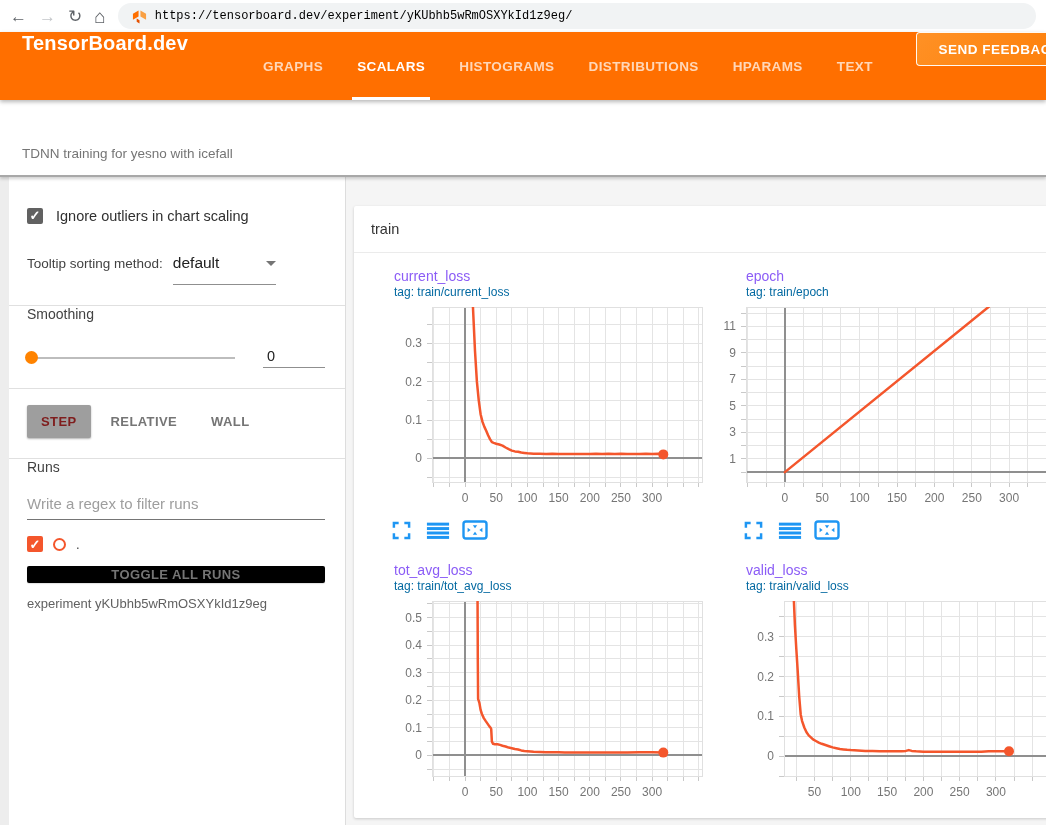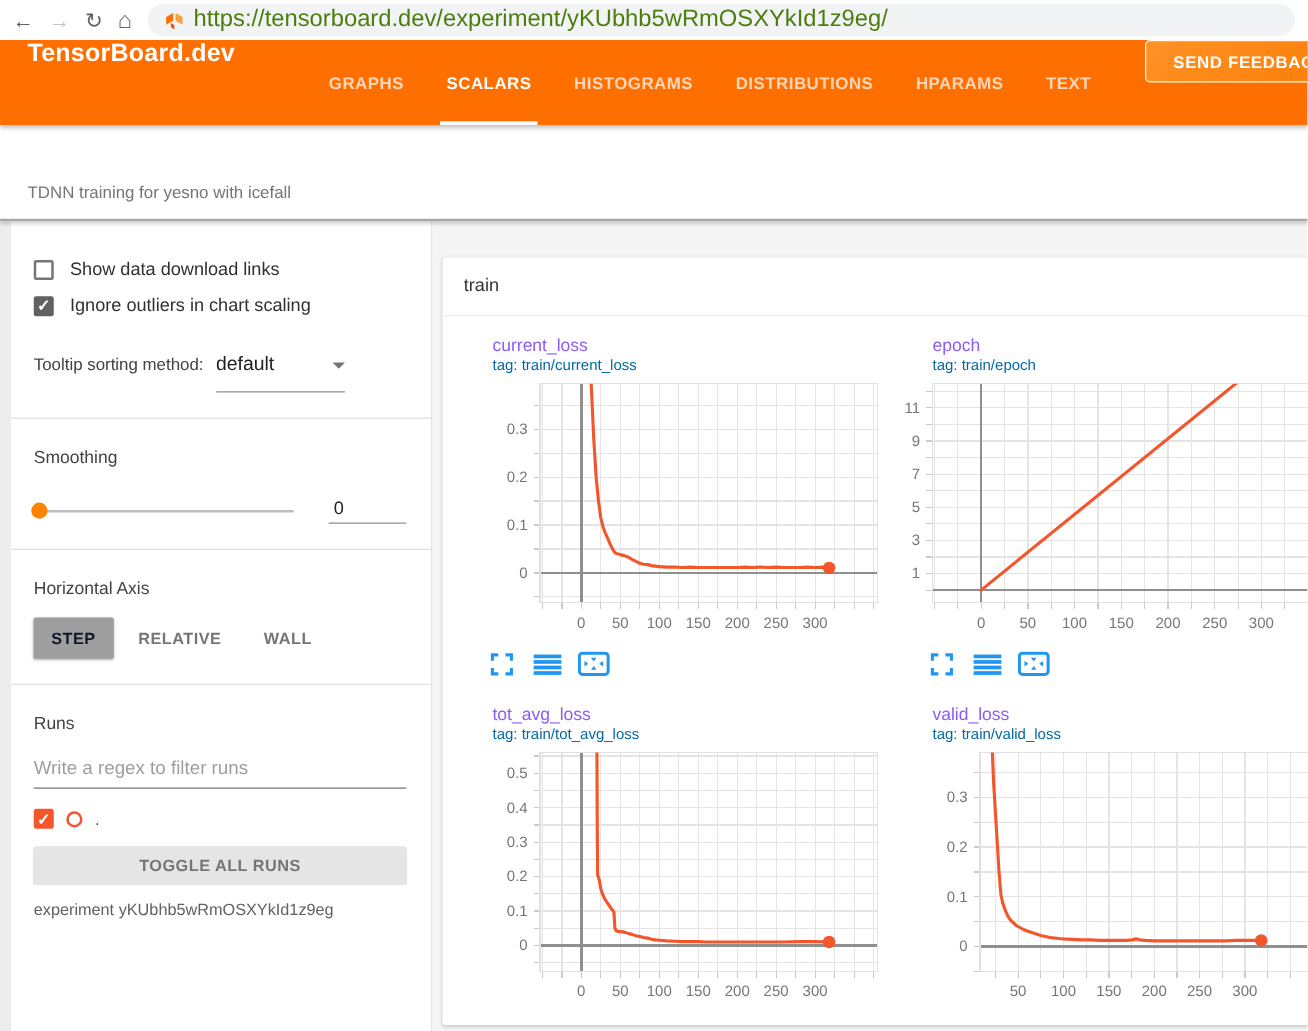--- a/index.html
+++ b/index.html
@@ -5,21 +5,21 @@
   * { margin:0; padding:0; box-sizing:border-box; }
   html,body { width:1046px; height:825px; overflow:hidden; background:#fff;
     font-family:"Liberation Sans", sans-serif; }
   .page { width:1046px; height:825px; overflow:hidden; position:relative; }
 
   
   .browser-bar { height:32px; background:#fff; display:flex; align-items:center; padding:0 10px; gap:12px; }
   .nav-glyph { font-size:17px; color:#5f6368; cursor:pointer; line-height:1; }
   .nav-glyph.disabled { color:#c3c6c9; }
   .url-pill { flex:1; height:26px; background:#f1f3f4; border-radius:13px; display:flex; align-items:center; padding:0 14px; gap:8px; }
-  .url-text { font-size:19px; color:#4d7c0f; white-space:nowrap; }
+  .url-text { font-size:12px; color:#000000; white-space:nowrap;font-family:Liberation Mono, monospace; }
 
   
   .app-header { height:68px; background:#ff6f00; display:flex; align-items:flex-start; padding:0 0 0 22px;
     box-shadow:0 2px 4px rgba(0,0,0,0.28); position:relative; z-index:5; }
   .brand { color:#fff; font-size:20px; font-weight:700; letter-spacing:0.2px; margin-right:58px; cursor:pointer; }
   .tabs { display:flex; height:100%; }
   .tab { display:flex; align-items:center; padding:0 17px; color:rgba(255,255,255,0.72); font-size:13.5px;
     font-weight:700; letter-spacing:0.4px; cursor:pointer; position:relative; }
   .tab.active { color:#fff; }
   .tab.active::after { content:""; position:absolute; left:12px; right:12px; bottom:0; height:3px; background:#fff; }
@@ -46,37 +46,37 @@
   .chk-box.checked.orange { background:#f4562c; border-color:#f4562c; }
   .chk-label { font-size:14.5px; color:#303030; }
   .tooltip-row { display:flex; align-items:baseline; margin-top:24px; }
   .tooltip-label { font-size:13.5px; color:#424242; }
   .dd { display:flex; align-items:center; margin-left:10px; border-bottom:1px solid #8f8f8f; min-width:103px;
     padding-bottom:12px; cursor:pointer; position:relative; }
   .dd-value { font-size:15.5px; color:#212121; }
   .caret { margin-left:auto; width:0; height:0; border-left:5px solid transparent; border-right:5px solid transparent;
     border-top:5px solid #757575; }
   .divider { border-top:1px solid #e0e0e0; margin:20px -20px 0 -18px; }
-  .section-label { font-size:14px; color:#424242; margin-top:22px; }
+  .section-label { font-size:14px; color:#424242; }
   .slider-row { display:flex; align-items:center; margin-top:26px; }
   .slider-track { position:relative; width:208px; height:2px; background:#bdbdbd; cursor:pointer; }
   .slider-knob { position:absolute; left:-2px; top:-6px; width:13px; height:13px; border-radius:50%; background:#ff8300; cursor:pointer; }
   .slider-value { margin-left:auto; width:62px; border-bottom:1px solid #8f8f8f; text-align:left;
     font-size:14.5px; color:#212121; padding:0 0 3px 4px; cursor:text; }
   .axis-btns { display:flex; align-items:center; margin-top:16px; gap:6px; }
   .axis-btn { border:none; background:transparent; color:#757575; font-size:13px; font-weight:700; letter-spacing:0.4px;
     padding:9px 14px; border-radius:2px; cursor:pointer; font-family:"Liberation Sans",sans-serif; }
-  .axis-btn.selected { background:#9e9e9e; color:#0f172a; box-shadow:0 1px 2px rgba(0,0,0,0.3); }
+  .axis-btn.selected { background:#9e9e9e; color:#7f1d1d; box-shadow:0 1px 2px rgba(0,0,0,0.3); }
   .regex-input { width:100%; border:none; border-bottom:1px solid #757575; background:transparent; outline:none;
     font-size:15px; color:#212121; padding:6px 0 7px 0; margin-top:14px; font-family:"Liberation Sans",sans-serif; }
   .regex-input::placeholder { color:#9e9e9e; }
   .run-row { display:flex; align-items:center; gap:10px; margin-top:16px; cursor:pointer; }
   .run-swatch { width:13px; height:13px; border:2px solid #f4562c; border-radius:50%; flex:none; }
   .run-name { font-size:13px; color:#424242; }
-  .toggle-btn { width:100%; height:30px; margin-top:14px; background:#e5e5e5; border:none; border-radius:2px;
+  .toggle-btn { width:100%; height:17px; margin-top:14px; background:#000000; border:none; border-radius:2px;
     color:#757575; font-size:13px; font-weight:700; letter-spacing:0.4px; cursor:pointer;
     font-family:"Liberation Sans",sans-serif; box-shadow:0 1px 1px rgba(0,0,0,0.12); }
   .exp-name { font-size:13px; color:#616161; margin-top:13px; }
 
   
   .filter-row { display:flex; align-items:center; gap:9px; padding:0 0 9px 16px; border-bottom:1px solid #9e9e9e; }
   .filter-input { flex:1; border:none; background:transparent; outline:none; font-size:16px; color:#212121;
     font-family:"Liberation Sans",sans-serif; }
   .filter-input::placeholder { color:#7d7d7d; }
   .card { width:1090px; background:#fff; margin:15px 0 0 8px; border-radius:2px;
@@ -131,24 +131,20 @@
   </div>
 
   <div class="exp-bar">
     <span class="exp-title">TDNN training for yesno with icefall</span>
   </div>
 
   <div class="content">
 
     <div class="sidebar">
       <div class="chk-row">
-        <span class="chk-box"></span>
-        <span class="chk-label">Show data download links</span>
-      </div>
-      <div class="chk-row">
         <span class="chk-box checked">✓</span>
         <span class="chk-label">Ignore outliers in chart scaling</span>
       </div>
 
       <div class="tooltip-row">
         <span class="tooltip-label">Tooltip sorting method:</span>
         <div class="dd">
           <span class="dd-value">default</span>
           <span class="caret"></span>
         </div>
@@ -157,21 +153,20 @@
       <div class="divider"></div>
       <div class="section-label">Smoothing</div>
       <div class="slider-row">
         <div class="slider-track">
           <div class="slider-knob"></div>
         </div>
         <div class="slider-value">0</div>
       </div>
 
       <div class="divider"></div>
-      <div class="section-label">Horizontal Axis</div>
       <div class="axis-btns">
         <button class="axis-btn selected">STEP</button>
         <button class="axis-btn">RELATIVE</button>
         <button class="axis-btn">WALL</button>
       </div>
 
       <div class="divider"></div>
       <div class="section-label">Runs</div>
       <input class="regex-input" placeholder="Write a regex to filter runs" style="">
       <div class="run-row">

